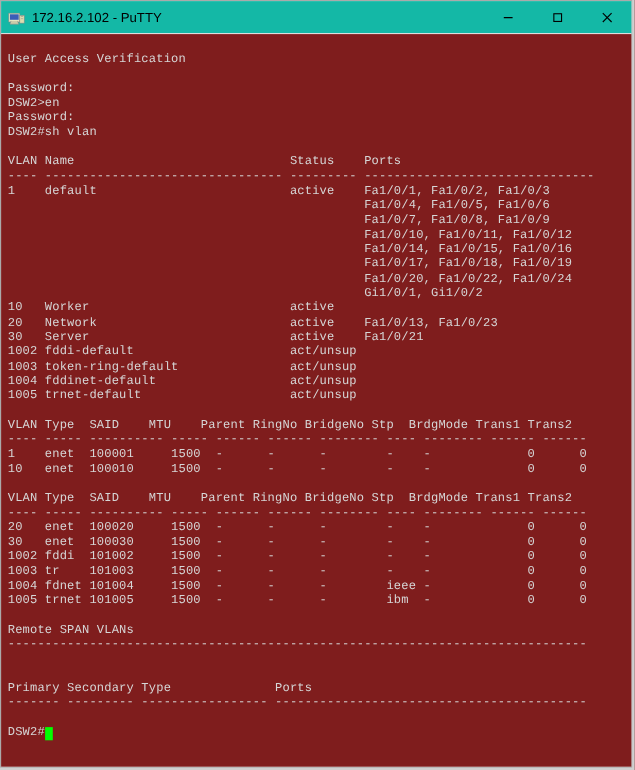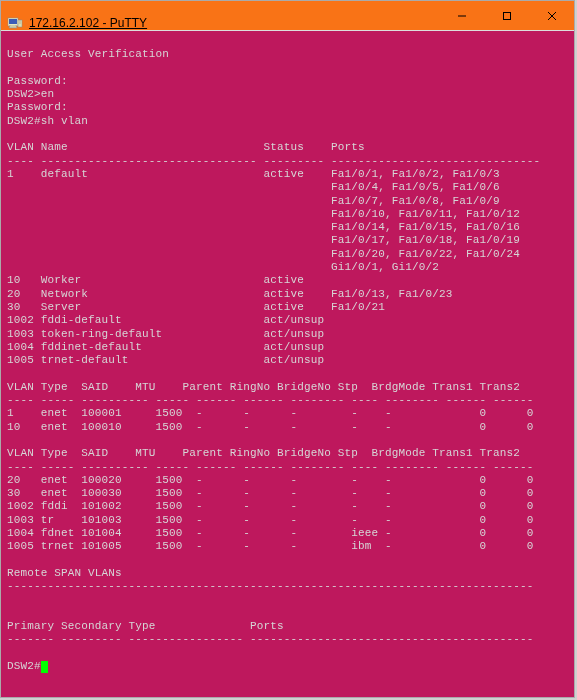--- a/index.html
+++ b/index.html
@@ -13,25 +13,24 @@
   .window {
     width: 575px;
     height: 698px;
     background: #ffffff;
     border: 1px solid #aaaaaa;
     display: flex;
     flex-direction: column;
   }
   .titlebar {
     height: 30px;
-    background: #f97316;
+    background: #14b8a6;
     display: flex;
-    align-items: flex-end;
+    align-items: center;
     border-bottom: 1px solid #dddddd;
-    text-decoration: underline;
   }
   .titlebar .app-icon {
     width: 16px;
     height: 16px;
     margin-left: 6px;
     margin-right: 6px;
     display: inline-block;
   }
   .titlebar .title {
     flex: 1;
@@ -46,21 +45,21 @@
     width: 45px;
     height: 100%;
     display: flex;
     align-items: center;
     justify-content: center;
     font-size: 13px;
     color: #000;
   }
   .terminal {
     flex: 1;
-    background: #be185d;
+    background: #7f1d1d;
     color: #d6d6d6;
     font-family: "Consolas","Courier New", monospace;
     font-size: 11px;
     line-height: 13.3px;
     padding: 4px 6px;
     white-space: pre;
     overflow: hidden;
     position: relative;
     letter-spacing: 0.15px;
   }

